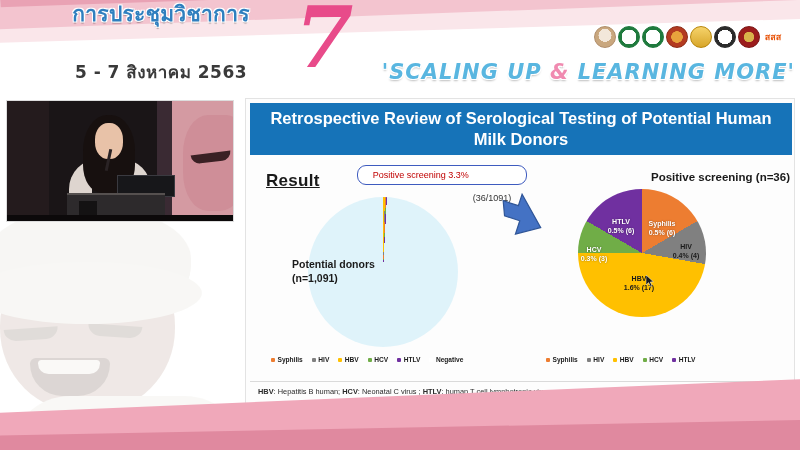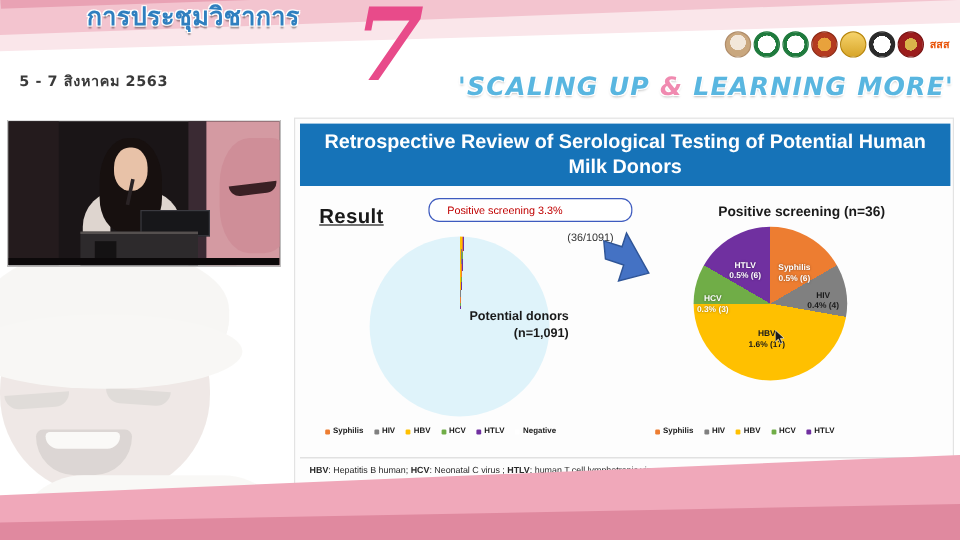--- a/index.html
+++ b/index.html
@@ -71,38 +71,38 @@
     position:absolute; left:16px; top:2px; width:290px;
     font-family:"DejaVu Sans", sans-serif;
     color:#2f7fbf; font-weight:bold; font-size:21px; line-height:24px;
     letter-spacing:.3px;
     text-shadow:-1px -1px 0 #fff, 1px -1px 0 #fff, -1px 1px 0 #fff,
                  1px 1px 0 #fff, 0 2px 1px rgba(0,0,0,.35);
     text-align:center;
   }
   .thai-date {
     position:absolute; left:16px; top:58px; width:290px;
-    font-family:"DejaVu Sans", sans-serif; 
-    color:#3a3a3a; font-weight:bold; font-size:12px; letter-spacing:.5px;
+    font-family:"DejaVu Sans", sans-serif; text-align:center;
+    color:#3a3a3a; font-weight:bold; font-size:17px; letter-spacing:.5px;
   }
   .big-seven {
     position:absolute; left:295px; top:-4px;
     font-family:"DejaVu Serif", serif; font-style:italic;
     font-size:84px; font-weight:bold; color:#e84b8a; line-height:84px;
   }
   .tagline {
     position:absolute; left:355px; top:60px; width:440px;
     font-family:"DejaVu Sans", sans-serif; font-weight:bold;
     font-style:italic; font-size:21px; letter-spacing:1px;
     color:#59b6e0; text-align:right;
     text-shadow:-1px -1px 0 #fff, 1px -1px 0 #fff, -1px 1px 0 #fff, 1px 1px 0 #fff, 0 2px 2px rgba(0,0,0,.25);
   }
   .tagline .amp { color:#f08ab0; }
 
-  .logo-row { position:absolute; right:6px; top:26px; display:flex; gap:2px; align-items:center; }
+  .logo-row { position:absolute; right:16px; top:26px; display:flex; gap:2px; align-items:center; }
   .logo { width:22px; height:22px; border-radius:50%; position:relative; }
 
   
   .video {
     position:absolute; left:6px; top:100px; width:228px; height:122px;
     background:#1a1517; border:1px solid #ddd; overflow:hidden;
   }
   .v-wallL { position:absolute; left:0; top:0; width:42px; height:100%; background:#241b1d; }
   .v-wallR { position:absolute; left:150px; top:0; width:40px; height:100%; background:#3a2a33; }
   .v-baby  { position:absolute; left:165px; top:0; width:70px; height:122px; background:#d49aa2; }
@@ -174,35 +174,35 @@
     background: conic-gradient(
       #ffc000 0deg 1.40deg,
       #808080 1.40deg 1.73deg,
       #ed7d31 1.73deg 2.22deg,
       #70ad47 2.22deg 2.47deg,
       #7030a0 2.47deg 2.97deg,
       #dff3fa 2.97deg 360deg
     );
   }
   .pie-left-label {
-    position:absolute; left:12px; top:68px; width:182px; text-align:right;
+    position:absolute; left:12px; top:68px; width:182px; text-align:left;
     font-size:10.5px; font-weight:bold; color:#1a1a1a; line-height:14px;
   }
   .legend {
     position:absolute; display:flex; align-items:center; gap:9px;
     font-size:6.6px; color:#1a1a1a; font-weight:bold;
   }
   .legend-item { display:flex; align-items:center; gap:2.5px; }
   .swatch { width:4px; height:4px; border-radius:1px; display:inline-block; }
   .legend-left { left:25px; top:257px; }
   .legend-right { left:300px; top:257px; }
 
   
   .pie-right-title {
-    position:absolute; left:300px; top:72px; width:244px; text-align:center;
+    position:absolute; left:300px; top:72px; width:244px; text-align:right;
     font-size:11.5px; font-weight:bold; color:#1a1a1a;
   }
   .pie-right {
     position:absolute; left:332px; top:90px; width:128px; height:128px; border-radius:50%;
     background: conic-gradient(
       #ed7d31 0deg 60deg,
       #808080 60deg 100deg,
       #ffc000 100deg 270deg,
       #70ad47 270deg 300deg,
       #7030a0 300deg 360deg

